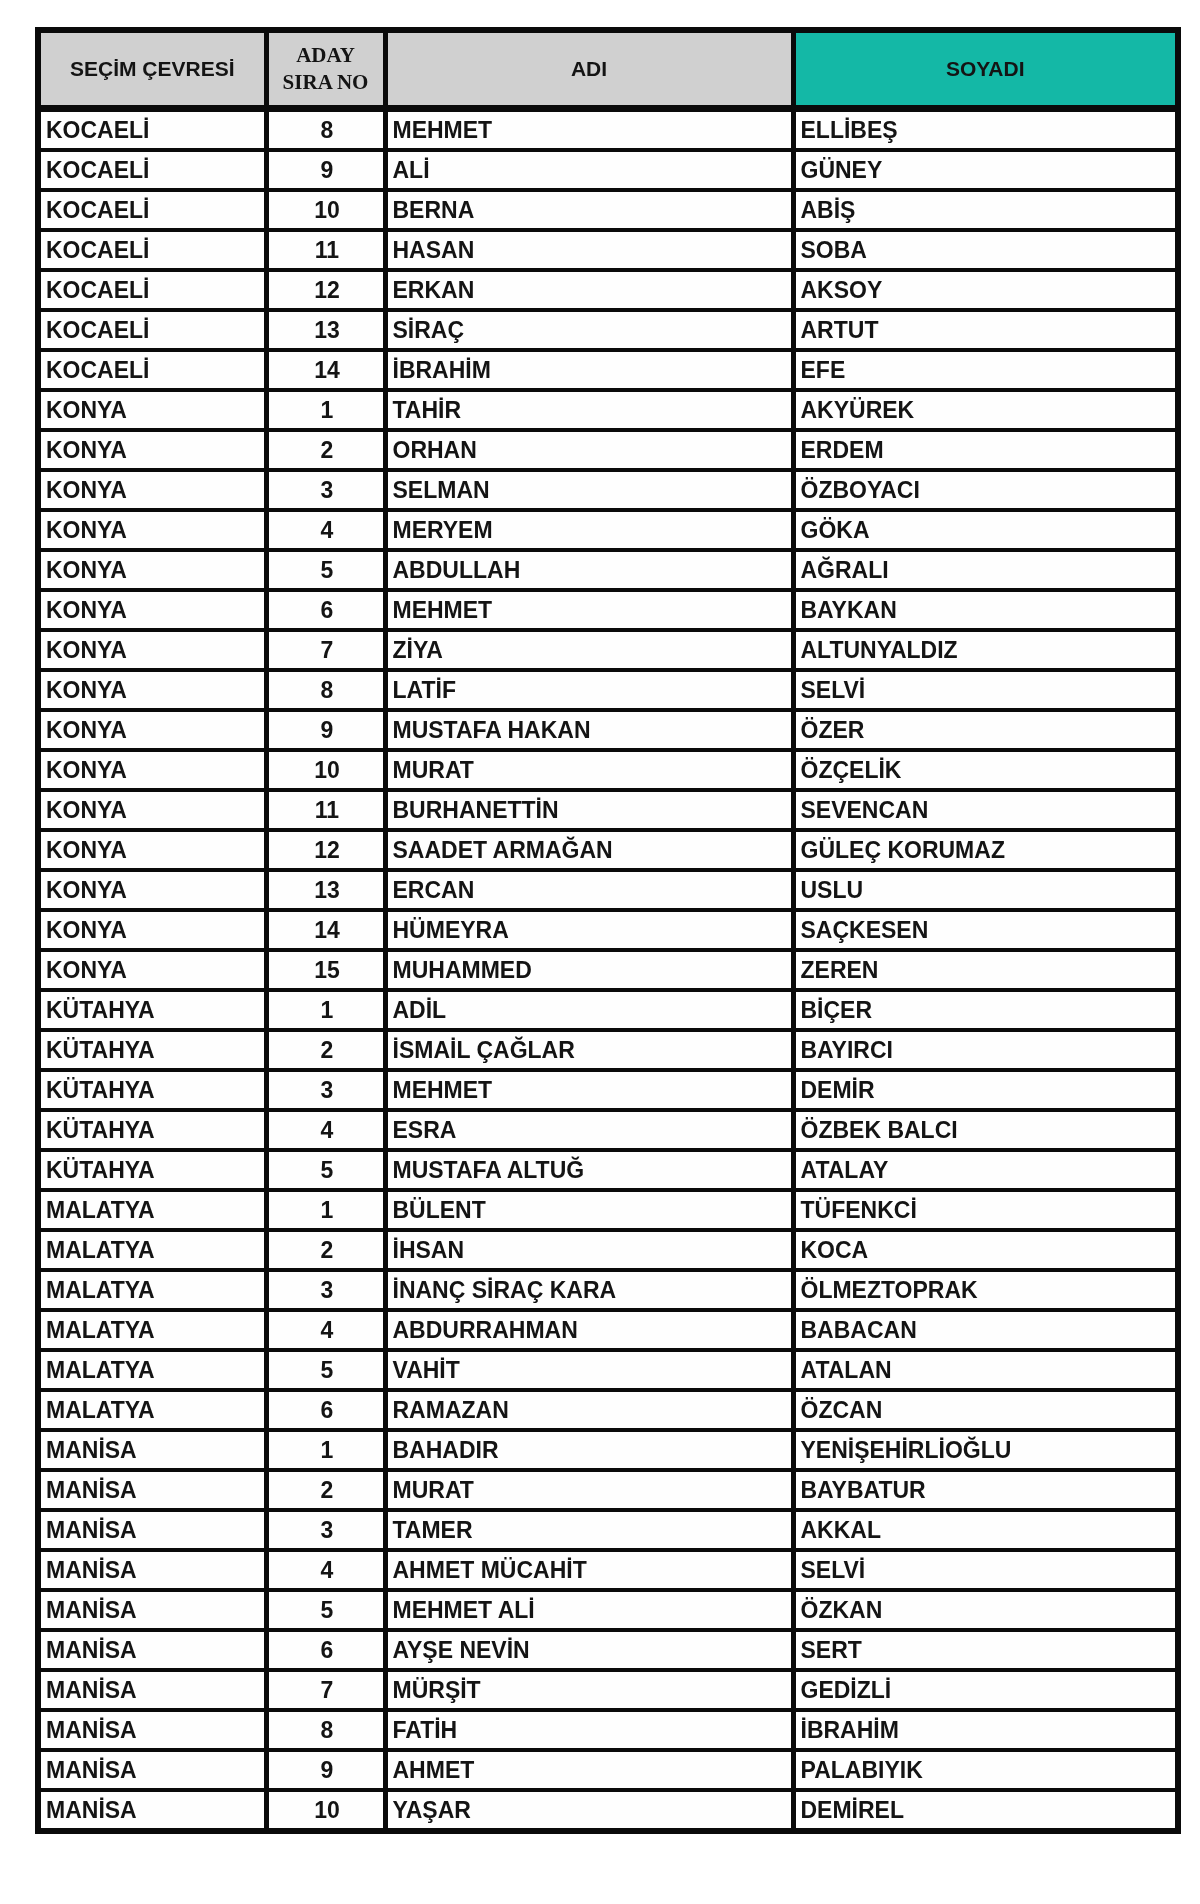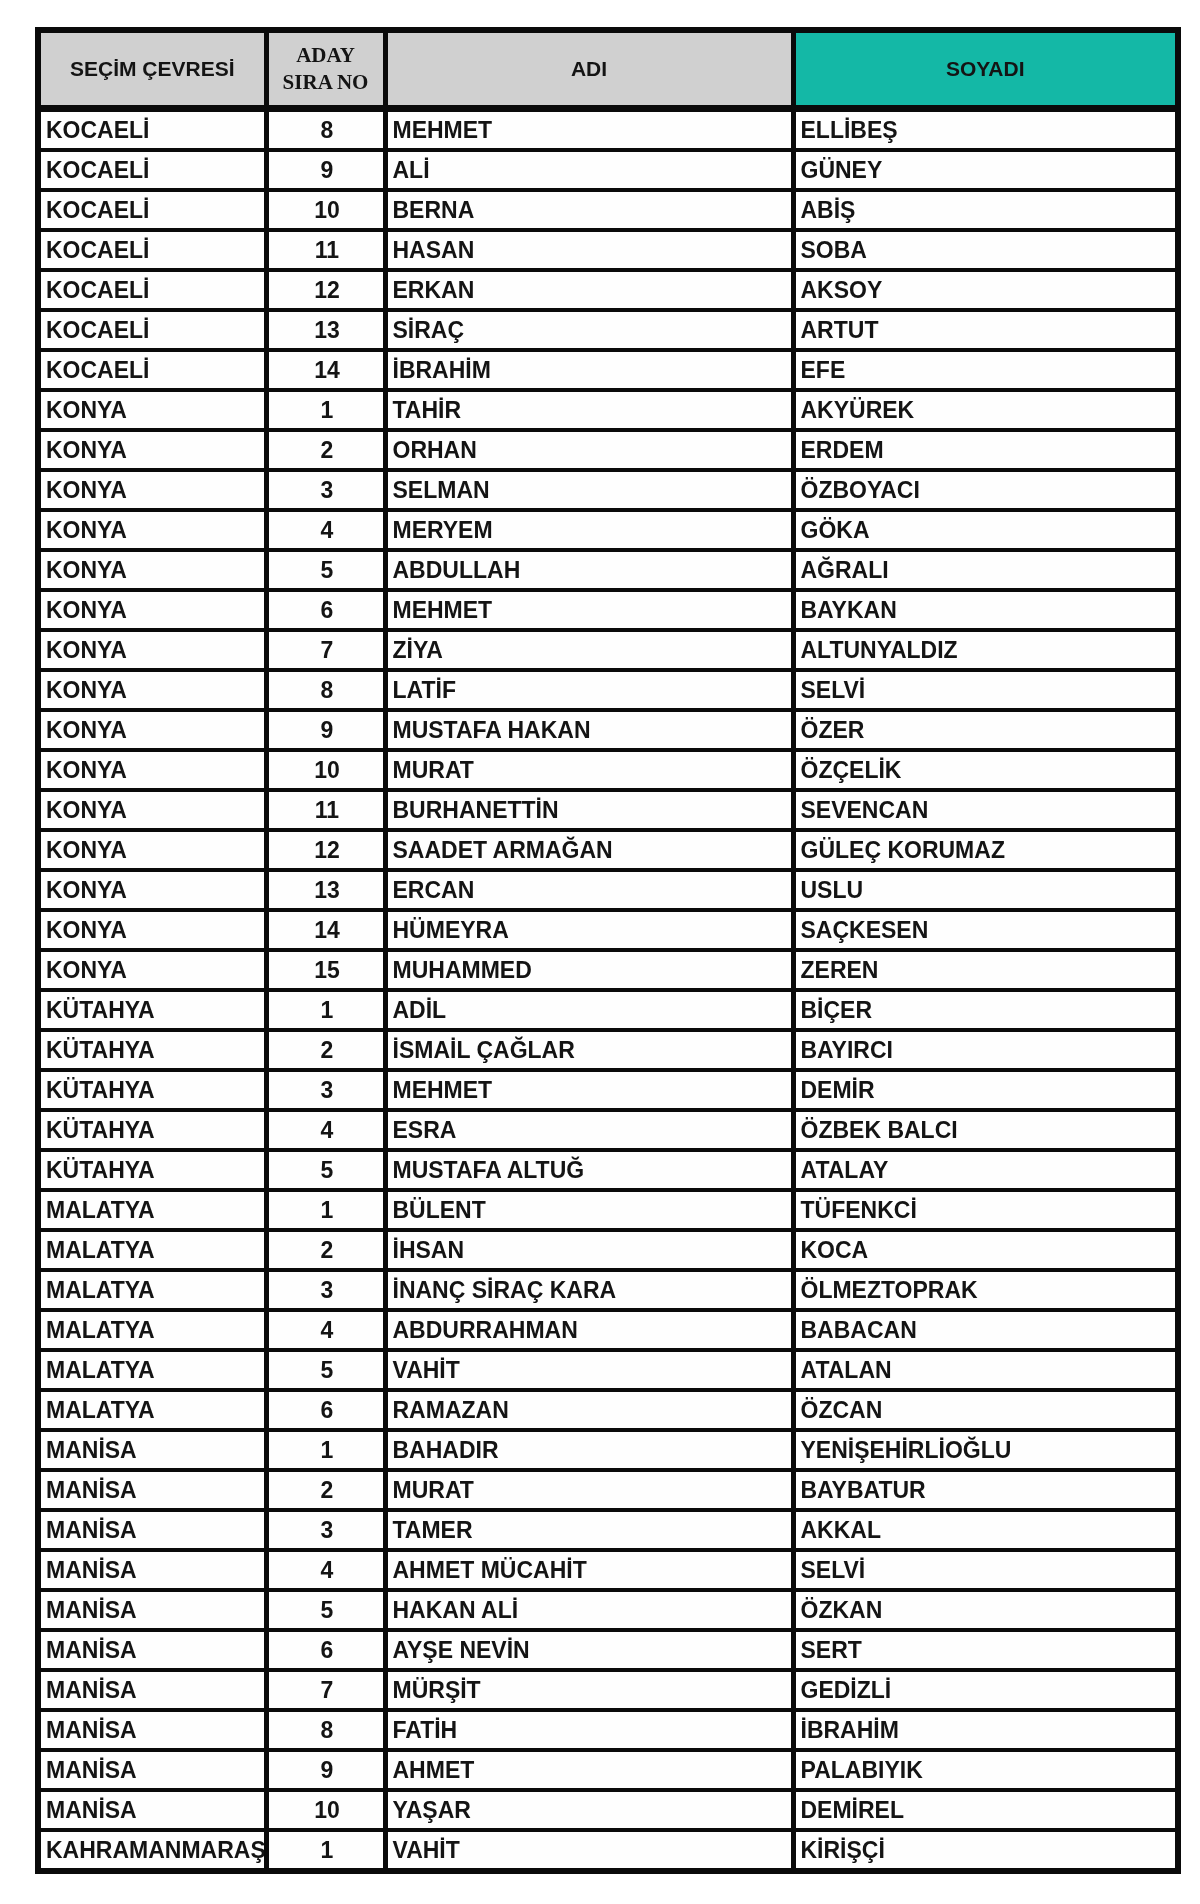--- a/index.html
+++ b/index.html
@@ -316,21 +316,21 @@
   </tr>
         <tr>
     <td class="c-district">MANİSA</td>
     <td class="c-no">4</td>
     <td class="c-name">AHMET MÜCAHİT</td>
     <td class="c-surname">SELVİ</td>
   </tr>
         <tr>
     <td class="c-district">MANİSA</td>
     <td class="c-no">5</td>
-    <td class="c-name">HAKAN ALİ</td>
+    <td class="c-name">MEHMET ALİ</td>
     <td class="c-surname">ÖZKAN</td>
   </tr>
         <tr>
     <td class="c-district">MANİSA</td>
     <td class="c-no">6</td>
     <td class="c-name">AYŞE NEVİN</td>
     <td class="c-surname">SERT</td>
   </tr>
         <tr>
     <td class="c-district">MANİSA</td>
@@ -348,22 +348,16 @@
     <td class="c-district">MANİSA</td>
     <td class="c-no">9</td>
     <td class="c-name">AHMET</td>
     <td class="c-surname">PALABIYIK</td>
   </tr>
         <tr>
     <td class="c-district">MANİSA</td>
     <td class="c-no">10</td>
     <td class="c-name">YAŞAR</td>
     <td class="c-surname">DEMİREL</td>
-  </tr>
-        <tr>
-    <td class="c-district">KAHRAMANMARAŞ</td>
-    <td class="c-no">1</td>
-    <td class="c-name">VAHİT</td>
-    <td class="c-surname">KİRİŞÇİ</td>
   </tr>
       </tbody>
   </table>
 </div>
 
 </body></html>

